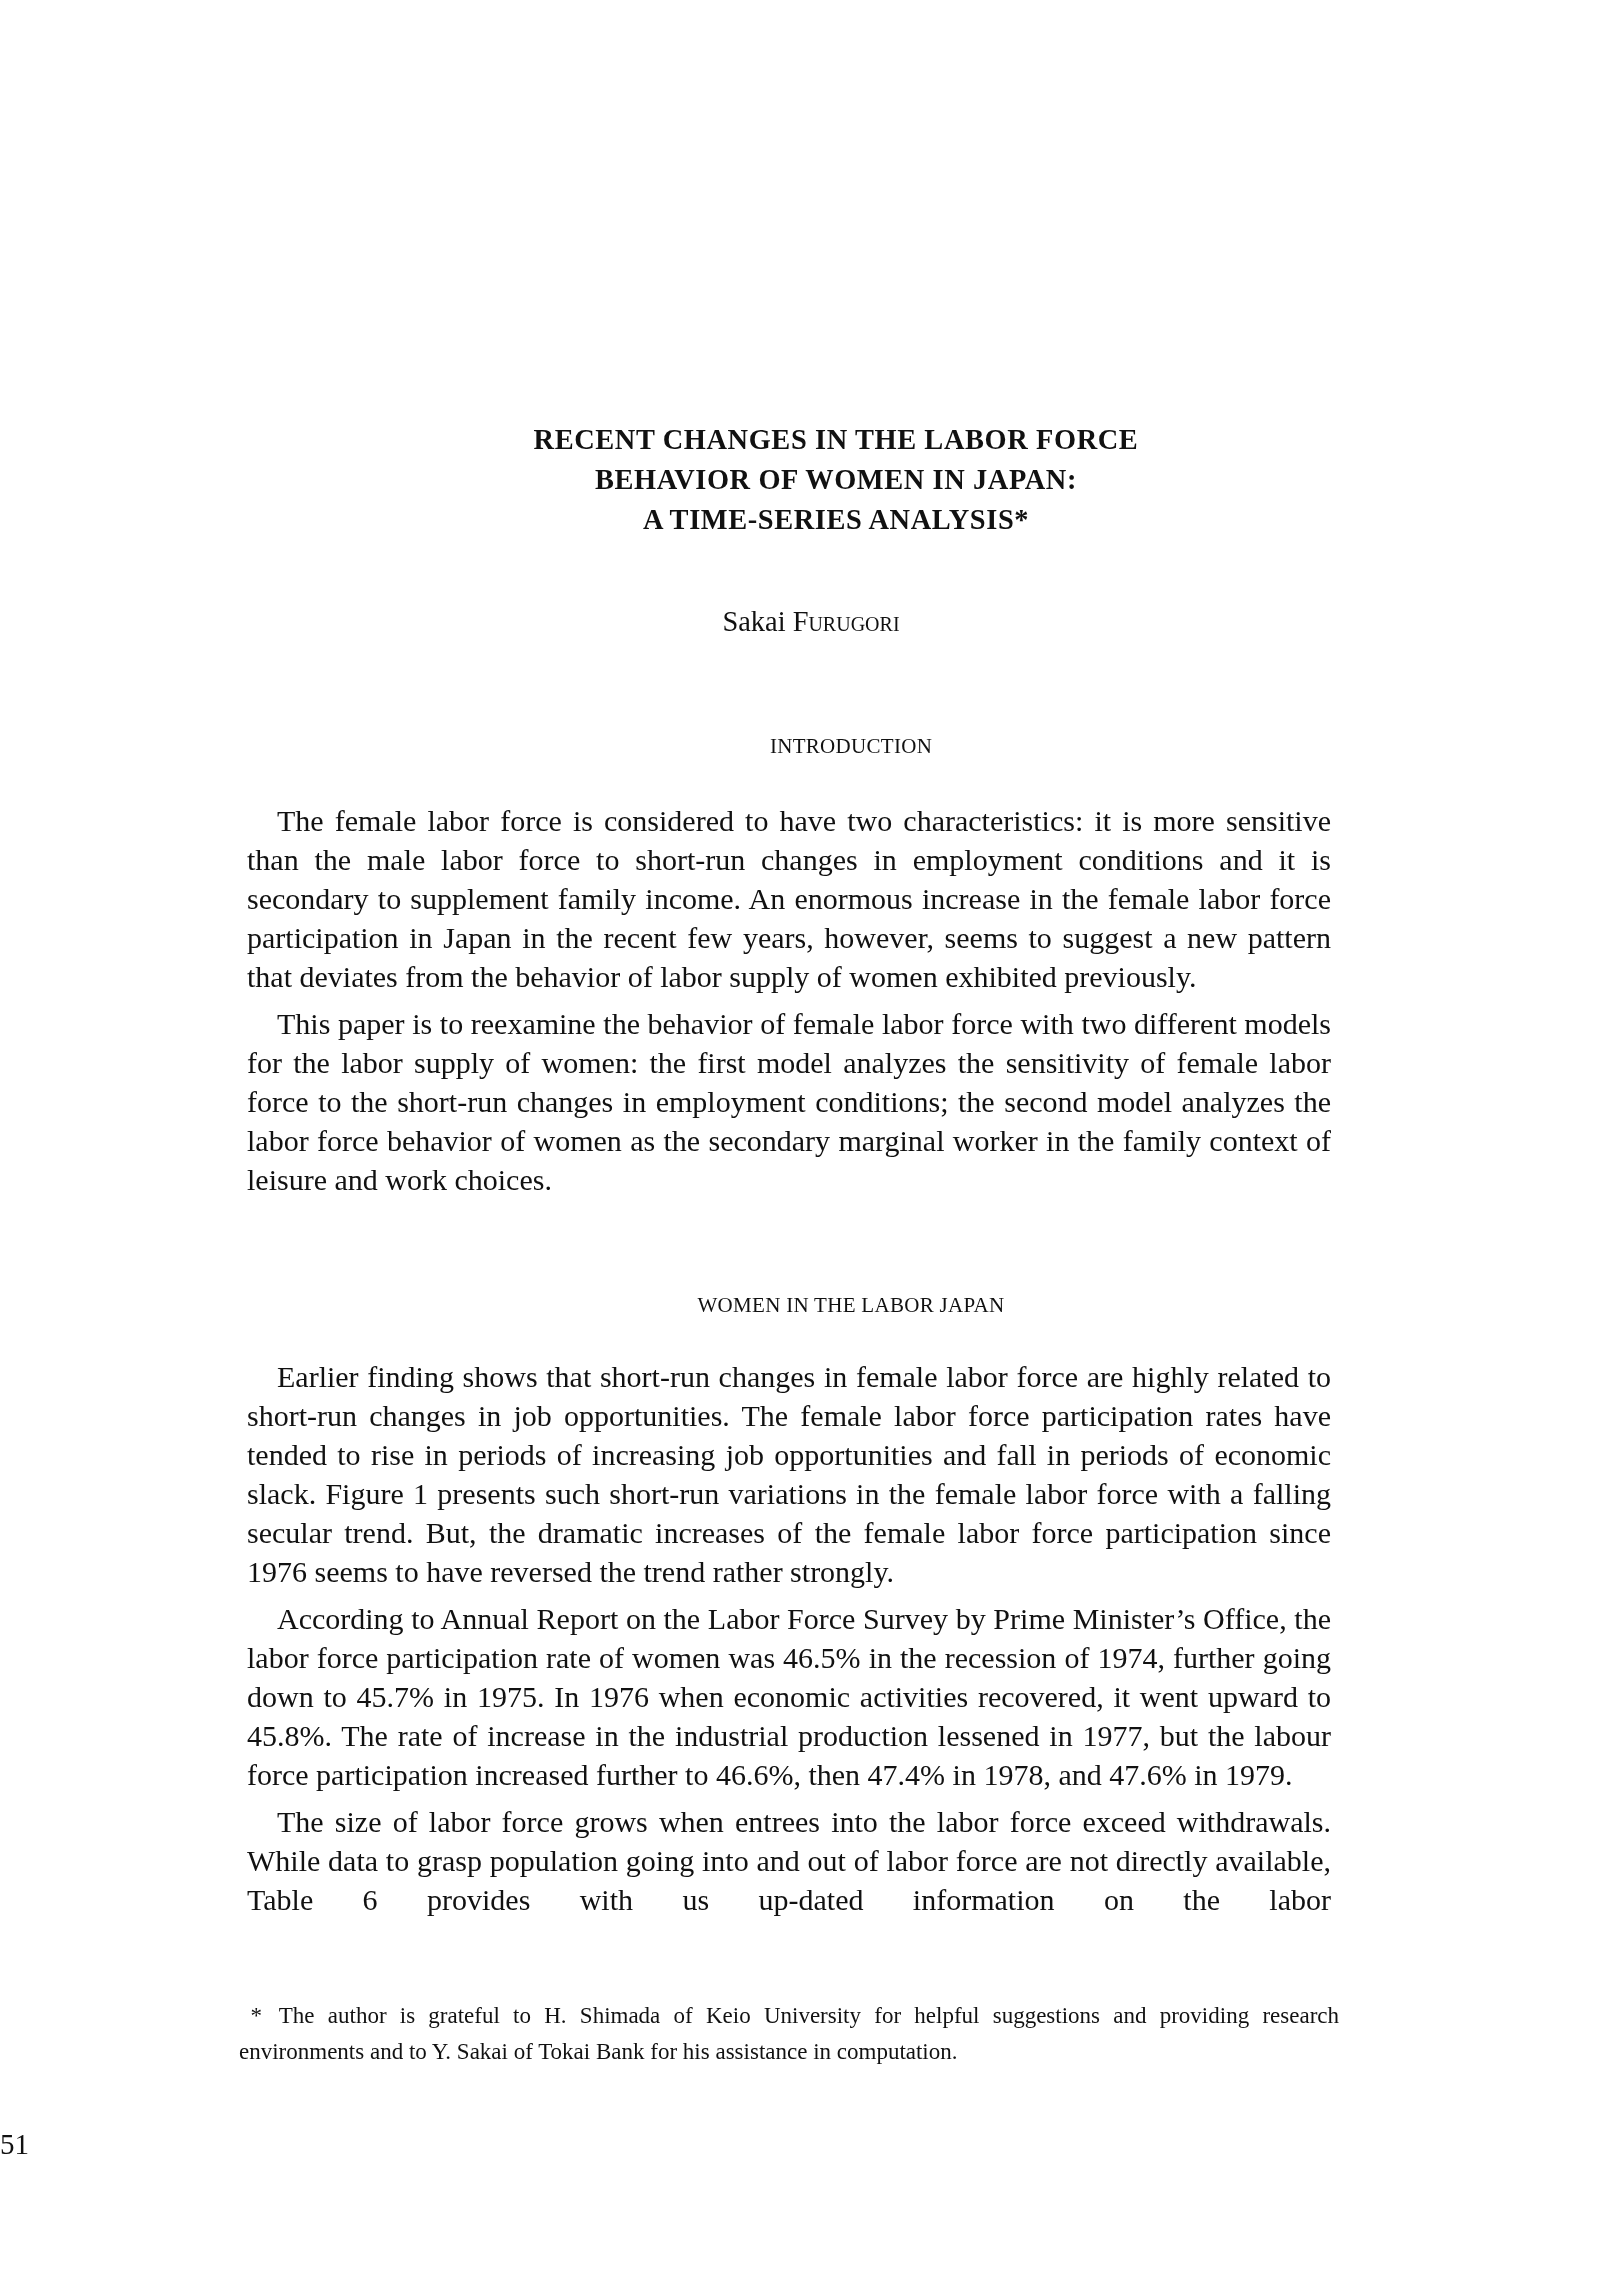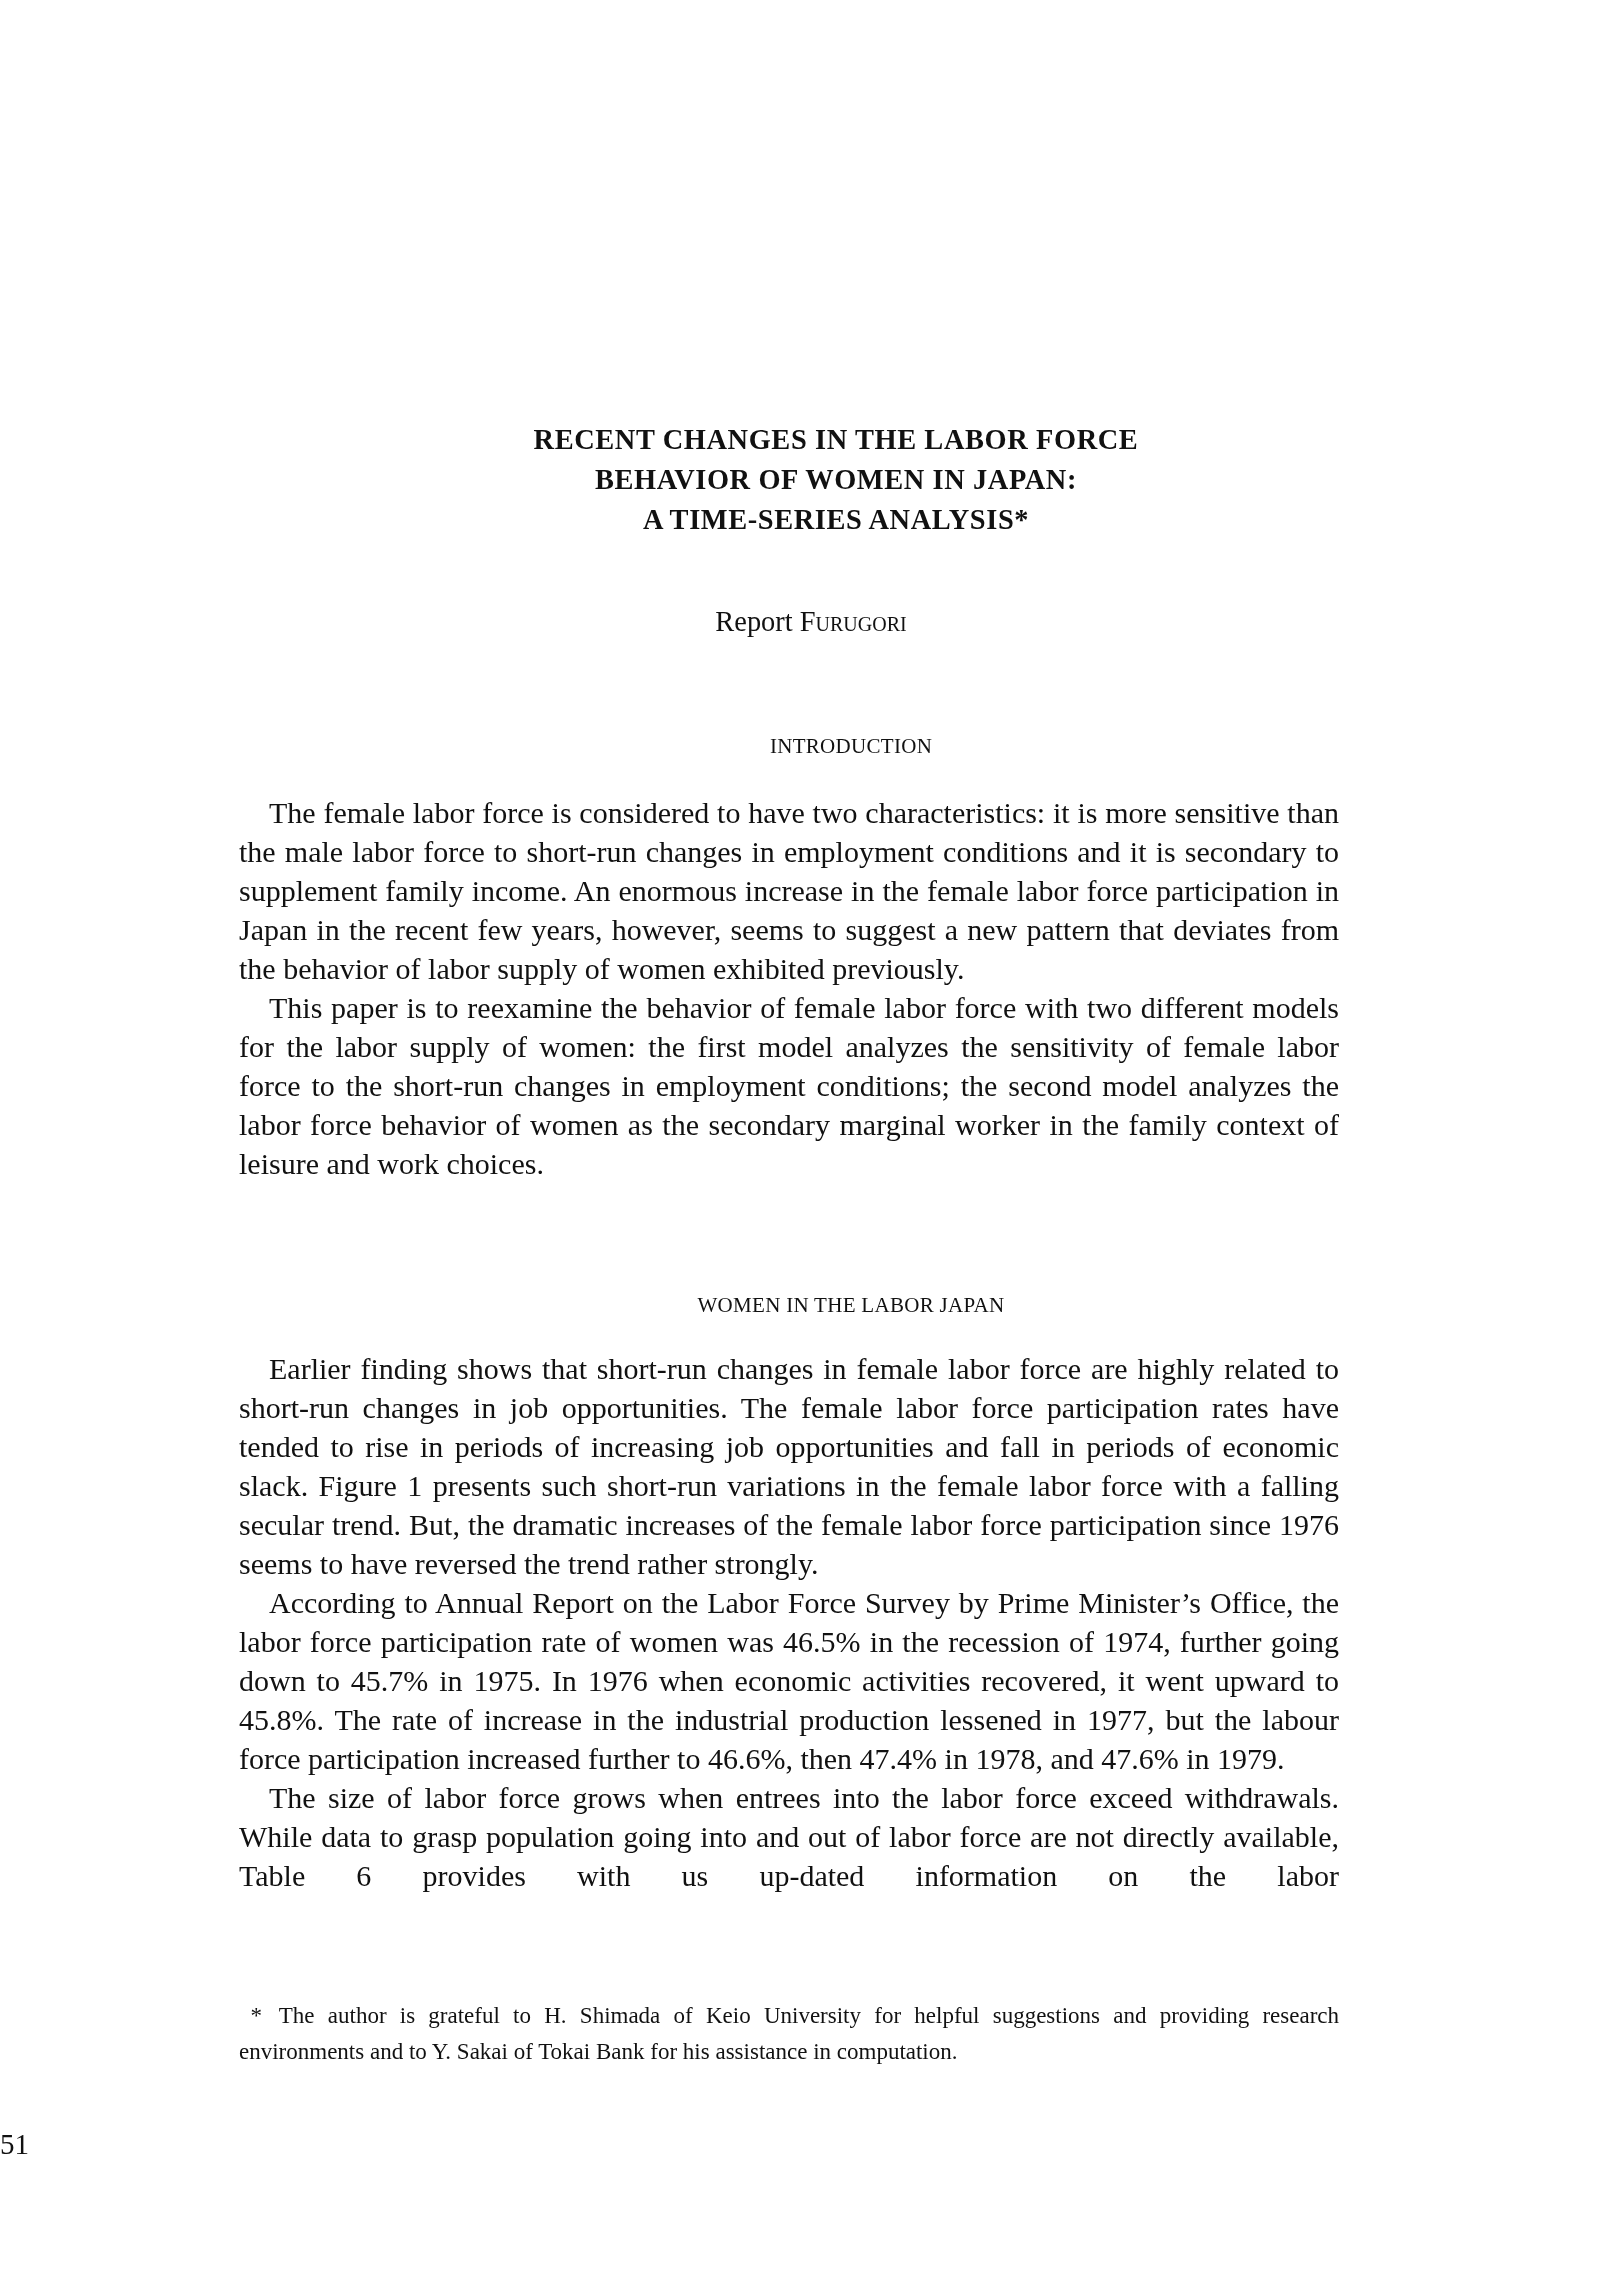--- a/index.html
+++ b/index.html
@@ -60,21 +60,21 @@
   }
   .body-text {
     position: absolute;
     left: 239px;
     width: 1100px;
     font-size: 30px;
     line-height: 39px;
     text-align: justify;
   }
   .body-text p {
-    margin: 0;
+    margin: 8px;
     text-indent: 30px;
     text-align: justify;
   }
   .footnote {
     position: absolute;
     left: 239px;
     top: 1998px;
     width: 1100px;
     font-size: 23px;
     line-height: 36px;
@@ -101,21 +101,21 @@
 
 <div class="page">
 
   <div class="title-block">
     <span class="title-line">RECENT CHANGES IN THE LABOR FORCE</span>
     <span class="title-line">BEHAVIOR OF WOMEN IN JAPAN:</span>
     <span class="title-line">A TIME-SERIES ANALYSIS*</span>
   </div>
 
   <div class="author">
-    <span>Report</span>
+    <span>Sakai</span>
     <span class="sc">Furugori</span>
   </div>
 
   <div class="section-heading" style="top:732px;">INTRODUCTION</div>
 
   <div class="body-text" style="top:793px;">
     <p>The female labor force is considered to have two characteristics: it is more sensitive than the male labor force to short-run changes in employment conditions and it is secondary to supplement family income. An enormous increase in the female labor force participation in Japan in the recent few years, however, seems to suggest a new pattern that deviates from the behavior of labor supply of women exhibited previously.</p>
     <p>This paper is to reexamine the behavior of female labor force with two different models for the labor supply of women: the first model analyzes the sensitivity of female labor force to the short-run changes in employment conditions; the second model analyzes the labor force behavior of women as the secondary marginal worker in the family context of leisure and work choices.</p>
   </div>
 

